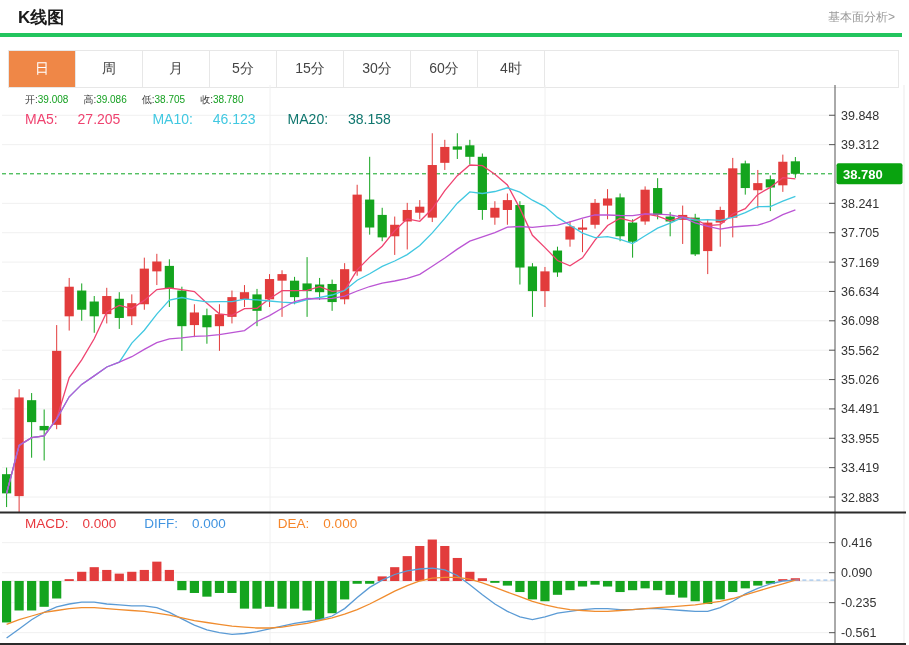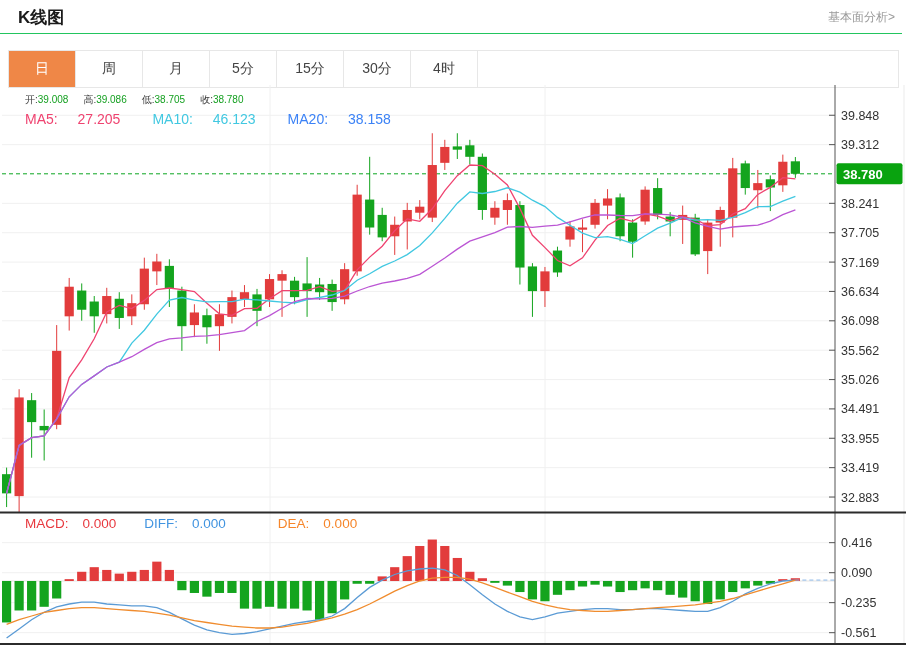--- a/index.html
+++ b/index.html
@@ -1,35 +1,35 @@
 <!DOCTYPE html>
 <html><head>
 <meta charset="utf-8">
 <style>
   html,body{margin:0;padding:0;background:#fff;}
   .page{position:relative;width:909px;height:645px;background:#fff;overflow:hidden;
         font-family:"Liberation Sans","DejaVu Sans",sans-serif;}
-  .header{position:absolute;top:0;left:0;width:902px;height:33px;border-bottom:1px solid #22c55e;background:#fff;}
+  .header{position:absolute;top:0;left:0;width:902px;height:33px;border-bottom:4px solid #22c55e;background:#fff;}
   .title{position:absolute;left:18px;top:6px;font-size:17px;font-weight:bold;color:#1a1a1a;}
   .fund-link{position:absolute;right:7px;top:9px;font-size:12px;color:#999;text-decoration:none;cursor:pointer;}
   .tabbar{position:absolute;top:50px;left:8px;width:891px;height:38px;display:flex;
           border:1px solid #e7e7e7;box-sizing:border-box;background:#fff;}
   .tab{width:67px;display:flex;align-items:center;justify-content:center;font-size:14px;color:#444;
        border-right:1px solid #e7e7e7;box-sizing:border-box;cursor:pointer;background:#fff;}
   .tab.selected{background:#ef8747;color:#fff;}
   .tab-filler{flex:1;}
   .overlay{position:absolute;left:25px;white-space:nowrap;z-index:3;}
   .ohlc{top:93px;font-size:10px;}
   .ohlc .lab{color:#404040;}
   .ohlc .val{color:#15a021;margin-right:15px;}
   .ma-row{top:111px;font-size:14px;}
   .ma-row span{margin-right:16px;}
   .ma5{color:#ef4370;}
   .ma10{color:#41c8e1;}
-  .ma20{color:#3b82f6;}
+  .ma20{color:#0f766e;}
   .macd-row{top:516px;font-size:13.5px;}
   .macd-row span{margin-right:14px;}
   .macd-v{color:#e8393f;}
   .diff-v{color:#4194e0;}
   .dea-v{color:#f6862b;padding-left:24px;}
   svg{position:absolute;top:0;left:0;z-index:1;}
   svg text{font-family:"Liberation Sans","DejaVu Sans",sans-serif;}
 </style>
 </head>
 <body>
@@ -40,20 +40,21 @@
     <a class="fund-link">基本面分析&gt;</a>
   </div>
 
   <div class="tabbar">
     <div class="tab selected">日</div>
     <div class="tab">周</div>
     <div class="tab">月</div>
     <div class="tab">5分</div>
     <div class="tab">15分</div>
     <div class="tab">30分</div>
+    <div class="tab">60分</div>
     <div class="tab">4时</div>
     <div class="tab-filler"></div>
   </div>
 
   <div class="overlay ohlc">
     <span class="lab">开:</span><span class="val">39.008</span><span class="lab">高:</span><span class="val">39.086</span><span class="lab">低:</span><span class="val">38.705</span><span class="lab">收:</span><span class="val">38.780</span>
   </div>
 
   <div class="overlay ma-row">
     <span class="ma5"><span>MA5:</span> <span>27.205</span></span><span class="ma10"><span>MA10:</span> <span>46.123</span></span><span class="ma20"><span>MA20:</span> <span>38.158</span></span>

